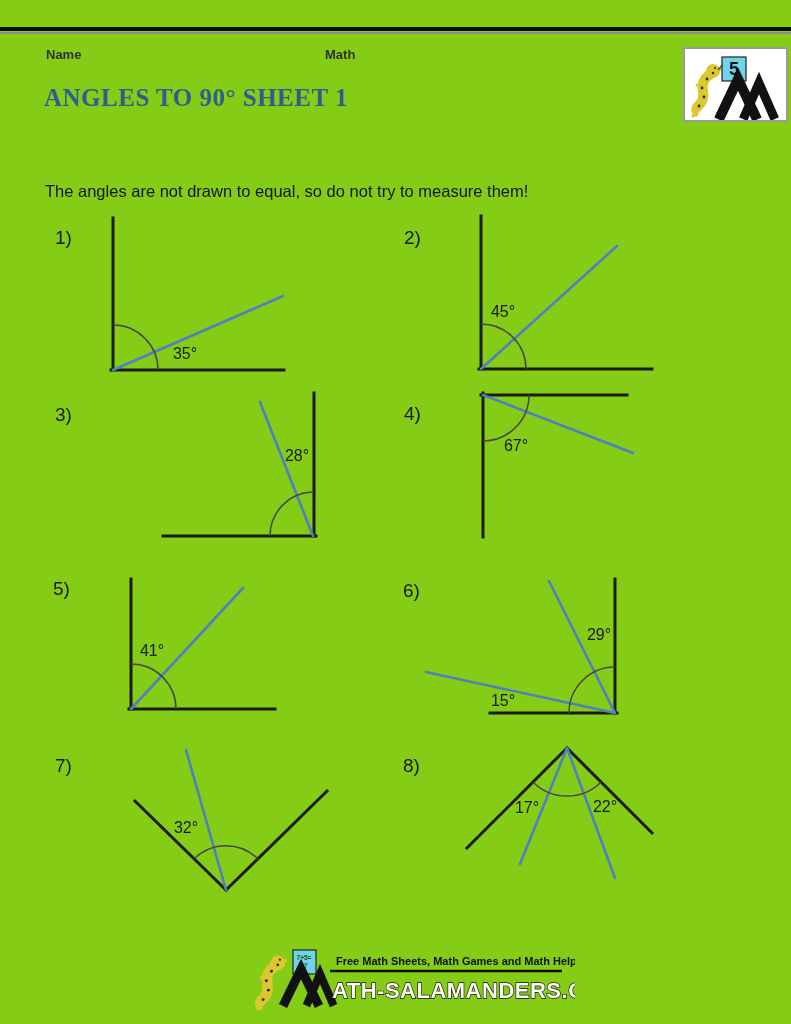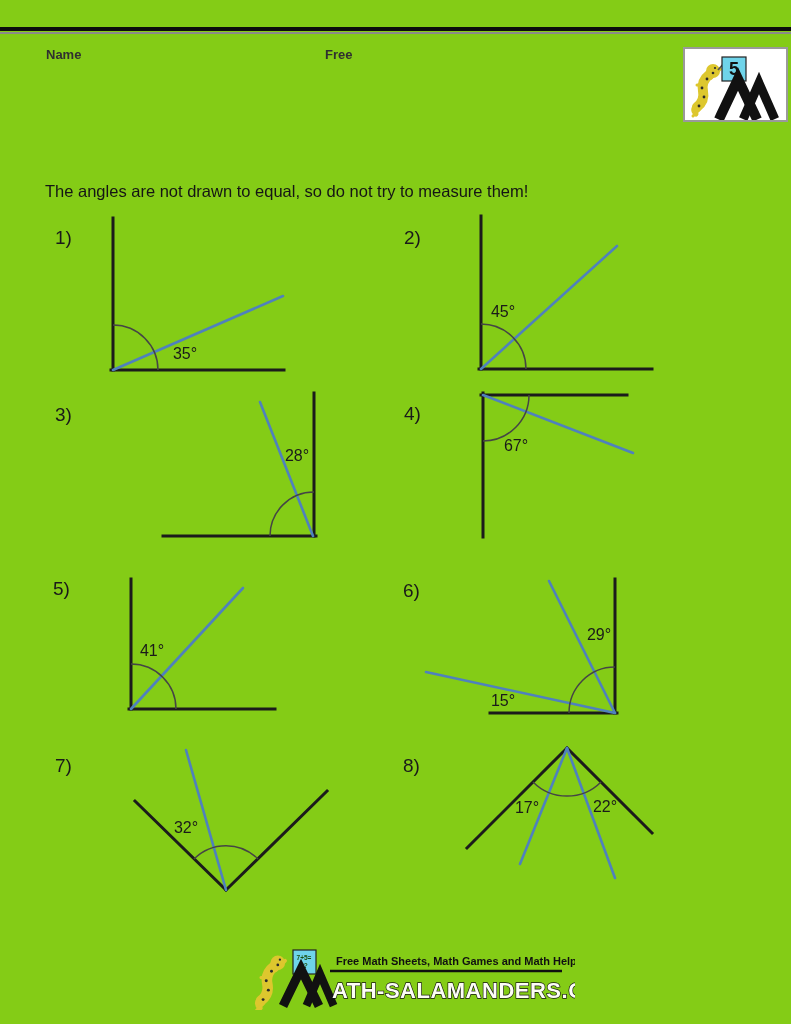--- a/index.html
+++ b/index.html
@@ -46,21 +46,21 @@
 </style>
 </head>
 <body>
 
 <div class="page">
 
   <div class="rule-black"></div>
   <div class="rule-gray"></div>
 
   <span class="name-label">Name</span>
-  <span class="date-label">Free</span>
+  <span class="date-label">Math</span>
 
   <svg class="logo-box" viewBox="0 0 101 71">
     <defs>
       <g id="salamander">
         <path class="sal-body" d="M7 56 Q2 51 8 47" stroke-width="5"></path>
         <path class="sal-body" d="M8 49 Q16 43 14 33 Q12 23 20 17" stroke-width="10"></path>
         <circle class="sal-fill" cx="24" cy="13" r="7"></circle>
         <path class="sal-body" d="M22 20 L31 11" stroke-width="3.5"></path>
         <path class="sal-body" d="M10 52 L4 58 M13 44 L6 47 M15 27 L8 27" stroke-width="3"></path>
         <circle class="spot" cx="10" cy="48" r="1.4"></circle>
@@ -72,20 +72,21 @@
       </g>
     </defs>
     <use href="#salamander" x="4" y="9"></use>
     <line x1="33" y1="21" x2="40" y2="13" stroke="#555" stroke-width="1.6"></line>
     <rect class="board" x="37" y="8" width="24" height="24"></rect>
     <text class="board-digit" x="49" y="26" fill="#111">5</text>
     <path class="m-stroke" d="M36 66 L53 30 L70 66" stroke-width="10"></path>
     <path class="m-stroke" d="M60 66 L74 34 L88 66" stroke-width="9"></path>
   </svg>
 
+  <h1 class="page-title">ANGLES TO 90° SHEET 1</h1>
 
   <p class="instr instr-2">The angles are not drawn to equal, so do not try to measure them!</p>
 
   <svg class="figure-layer" viewBox="0 0 791 1024" id="figure-layer">
       <g>
         <text x="55" y="244" class="fig-num">1)</text>
         <line x1="113" y1="218" x2="113" y2="370" class="fig-black"></line>
         <line x1="111" y1="370" x2="284" y2="370" class="fig-black"></line>
         <line x1="113" y1="370" x2="283" y2="296" class="fig-blue"></line>
         <path d="M 113 325 A 45 45 0 0 1 158 370" class="fig-arc"></path>

